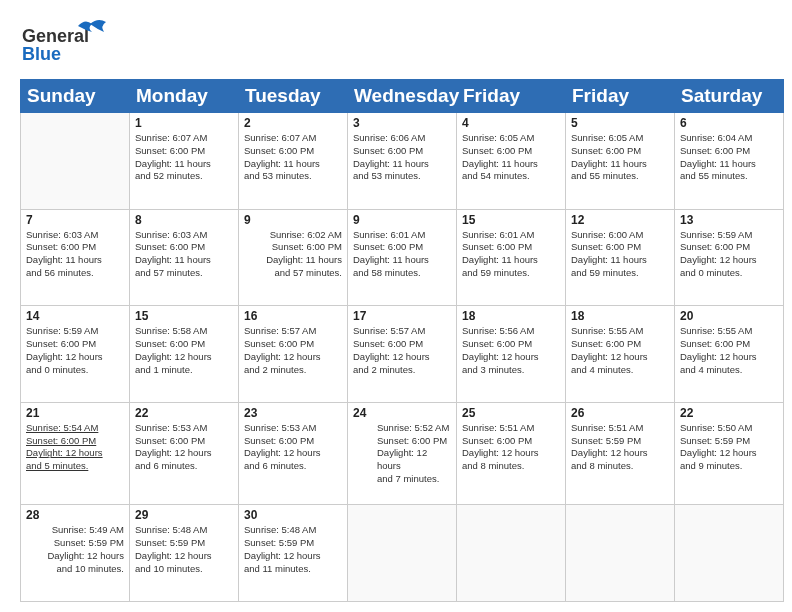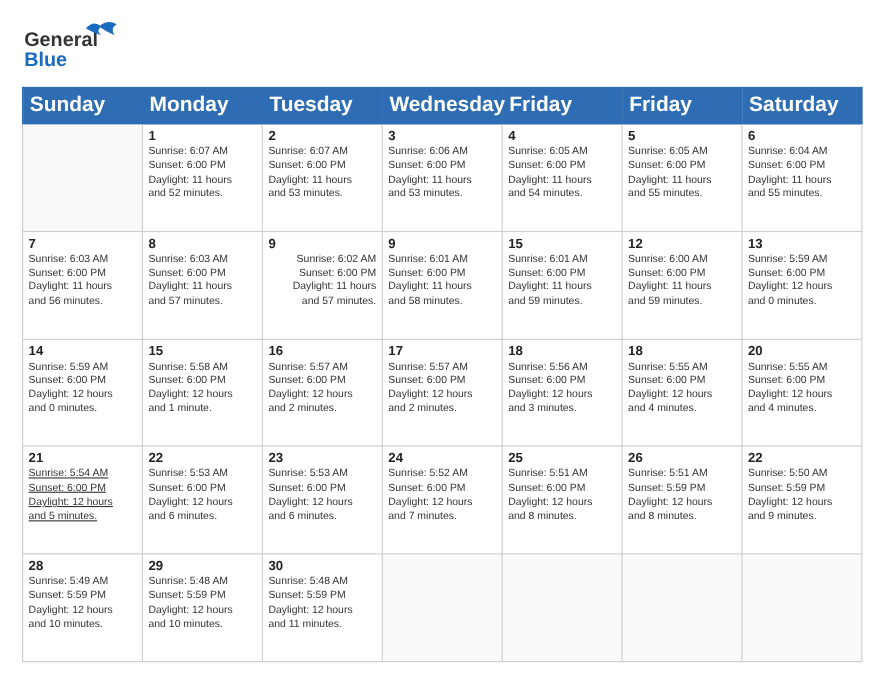--- a/index.html
+++ b/index.html
@@ -276,21 +276,21 @@
           </td>
           <td>
             <span class="day-num">23</span>
             <div class="day-info" style="white-space: pre-line;">Sunrise: 5:53 AM
 Sunset: 6:00 PM
 Daylight: 12 hours
 and 6 minutes.</div>
           </td>
           <td>
             <span class="day-num">24</span>
-            <div class="day-info" style="white-space: pre-line;">Sunrise: 5:52 AM
+            <div class="day-info" style="white-space: pre-line; margin-left: 24px;">Sunrise: 5:52 AM
 Sunset: 6:00 PM
 Daylight: 12 hours
 and 7 minutes.</div>
           </td>
           <td>
             <span class="day-num">25</span>
             <div class="day-info" style="white-space: pre-line;">Sunrise: 5:51 AM
 Sunset: 6:00 PM
 Daylight: 12 hours
 and 8 minutes.</div>
@@ -306,21 +306,21 @@
             <span class="day-num">22</span>
             <div class="day-info" style="white-space: pre-line;">Sunrise: 5:50 AM
 Sunset: 5:59 PM
 Daylight: 12 hours
 and 9 minutes.</div>
           </td>
         </tr>
         <tr>
           <td>
             <span class="day-num">28</span>
-            <div class="day-info" style="white-space: pre-line;">Sunrise: 5:49 AM
+            <div class="day-info" style="white-space: pre-line; text-align: right;">Sunrise: 5:49 AM
 Sunset: 5:59 PM
 Daylight: 12 hours
 and 10 minutes.</div>
           </td>
           <td>
             <span class="day-num">29</span>
             <div class="day-info" style="white-space: pre-line;">Sunrise: 5:48 AM
 Sunset: 5:59 PM
 Daylight: 12 hours
 and 10 minutes.</div>

